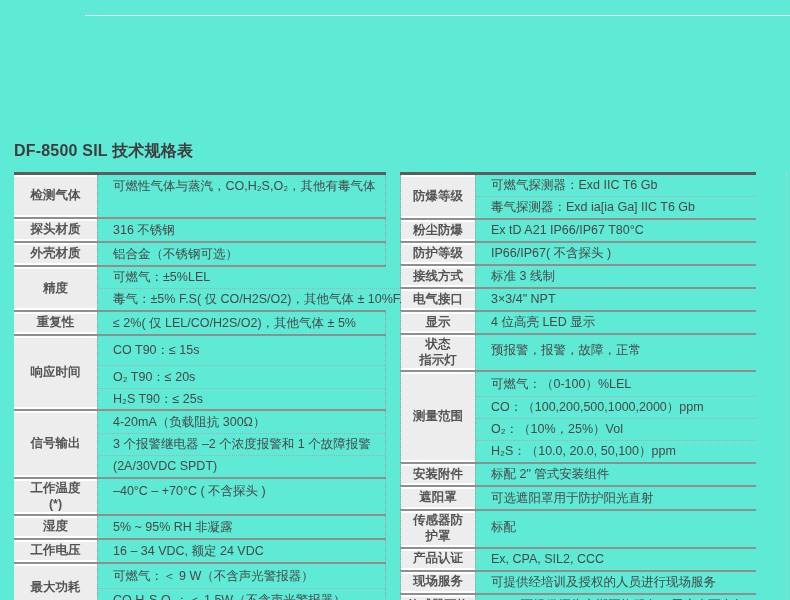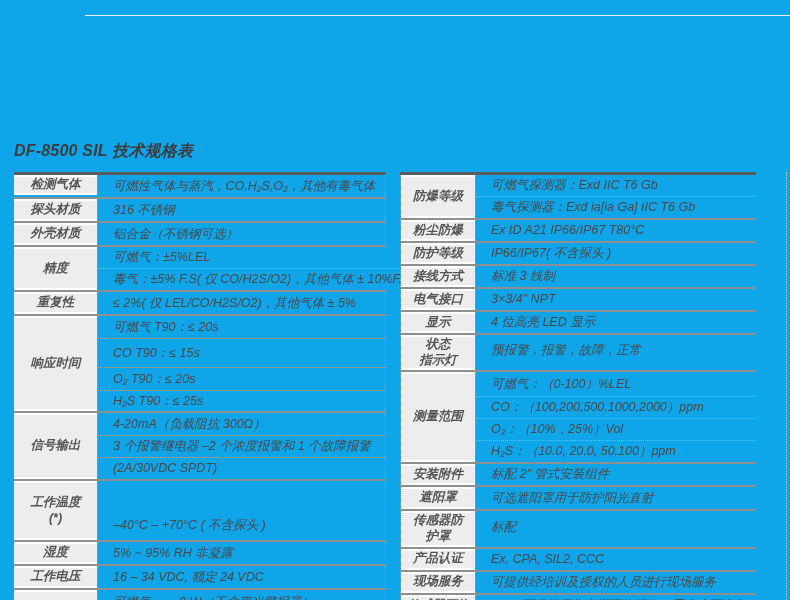--- a/index.html
+++ b/index.html
@@ -1,18 +1,18 @@
 <!DOCTYPE html>
 <html><head>
 <meta charset="utf-8">
 <style>
   * { margin:0; padding:0; box-sizing:border-box; }
   html,body { width:790px; height:600px; background:#ffffff; overflow:hidden;
     font-family:"Liberation Sans","DejaVu Sans",sans-serif; }
-  .page { position:relative; width:790px; height:600px; background:#0ea5e9;font-style:italic; }
+  .page { position:relative; width:790px; height:600px; background:#5eead4; }
 
   .header-rule { position:absolute; top:15px; left:85px; right:0; height:1px;
     background:#f0eff0; }
 
   .page-title { position:absolute; left:14px; top:141px; font-size:16px;
     font-weight:700; color:#3d3d3f; letter-spacing:0.2px; }
 
   .spec-table { position:absolute; top:172px; display:flex; flex-direction:column;
     border-top:3px solid #5c5c5c; }
   .spec-table.left  { left:14px;  width:372px; }
@@ -46,21 +46,21 @@
 
 <div class="page">
 
   <div class="header-rule"></div>
 
   <div class="page-title">DF-8500 SIL 技术规格表</div>
 
   <div class="spec-table left">
 
     <div class="group">
-      <div class="label-cell" style="height:20px">检测气体</div>
+      <div class="label-cell" style="height:42px">检测气体</div>
       <div class="value-col">
         <div class="value-row" style="height:22px">可燃性气体与蒸汽，CO,H₂S,O₂，其他有毒气体</div>
       </div>
     </div>
 
     <div class="group">
       <div class="label-cell">探头材质</div>
       <div class="value-col">
         <div class="value-row" style="height:22px">316 不锈钢</div>
       </div>
@@ -84,41 +84,40 @@
     <div class="group">
       <div class="label-cell">重复性</div>
       <div class="value-col">
         <div class="value-row" style="height:22px">≤ 2%( 仅 LEL/CO/H2S/O2)，其他气体 ± 5%</div>
       </div>
     </div>
 
     <div class="group">
       <div class="label-cell">响应时间</div>
       <div class="value-col">
-        <div class="value-row" style="height:22px">可燃气 T90：≤ 20s</div>
         <div class="value-row" style="height:29px">CO T90：≤ 15s</div>
         <div class="value-row" style="height:23px">O₂ T90：≤ 20s</div>
         <div class="value-row" style="height:21px">H₂S T90：≤ 25s</div>
       </div>
     </div>
 
     <div class="group">
       <div class="label-cell">信号输出</div>
       <div class="value-col">
         <div class="value-row" style="height:22px">4-20mA（负载阻抗 300Ω）</div>
         <div class="value-row" style="height:22px">3 个报警继电器 –2 个浓度报警和 1 个故障报警</div>
         <div class="value-row" style="height:22px">(2A/30VDC SPDT)</div>
       </div>
     </div>
 
     <div class="group">
       <div class="label-cell">工作温度
 (*)</div>
       <div class="value-col">
-        <div class="value-row" style="height:27px; align-items:flex-start; padding-top:5px;margin-top:32px;">–40°C – +70°C ( 不含探头 )</div>
+        <div class="value-row" style="height:27px; align-items:flex-start; padding-top:5px;">–40°C – +70°C ( 不含探头 )</div>
       </div>
     </div>
 
     <div class="group">
       <div class="label-cell">湿度</div>
       <div class="value-col">
         <div class="value-row" style="height:22px">5% ~ 95% RH 非凝露</div>
       </div>
     </div>
 

